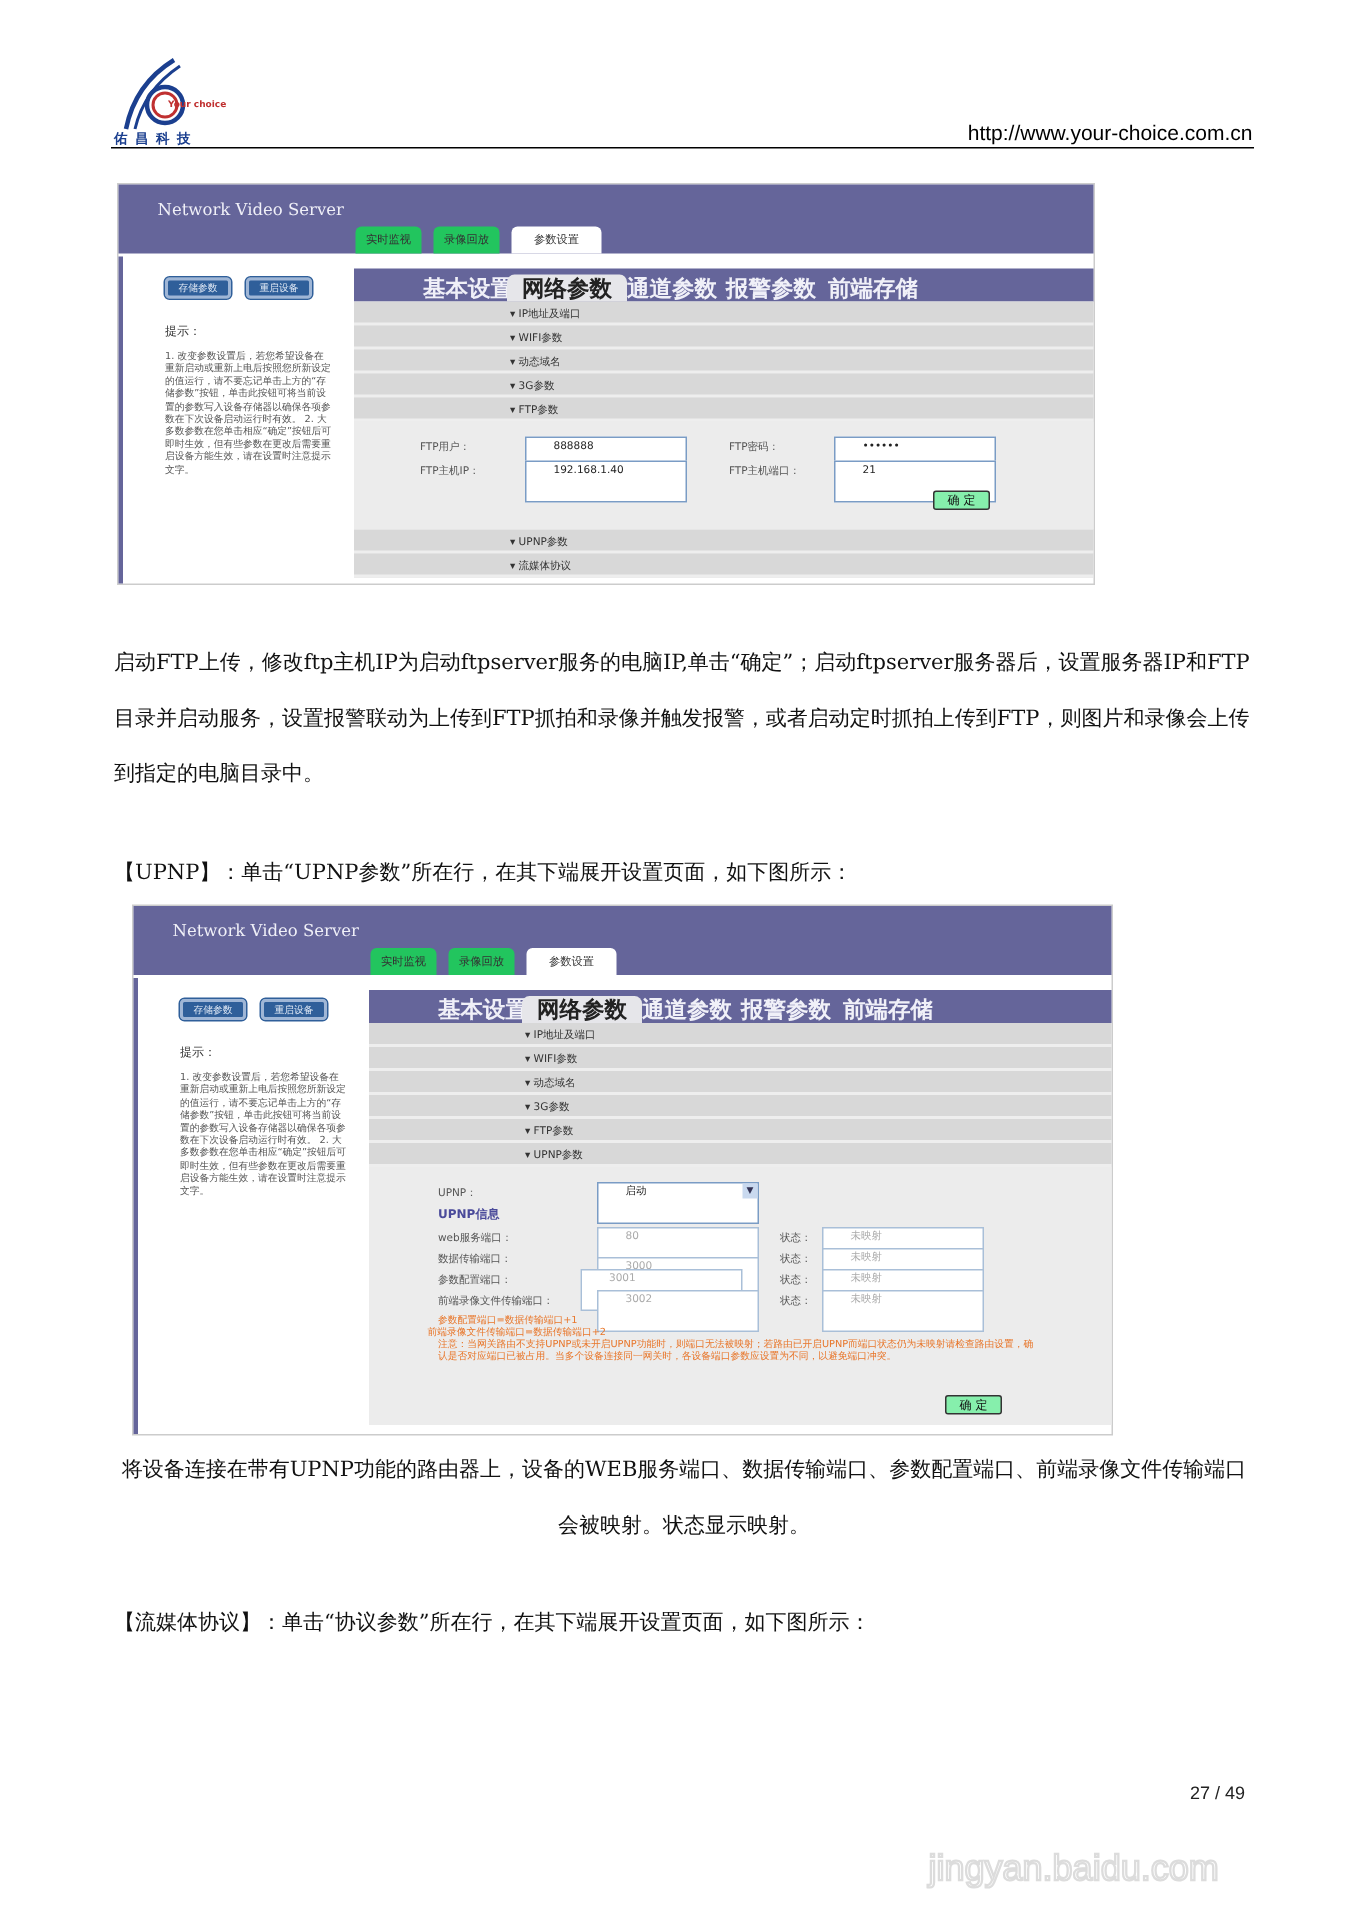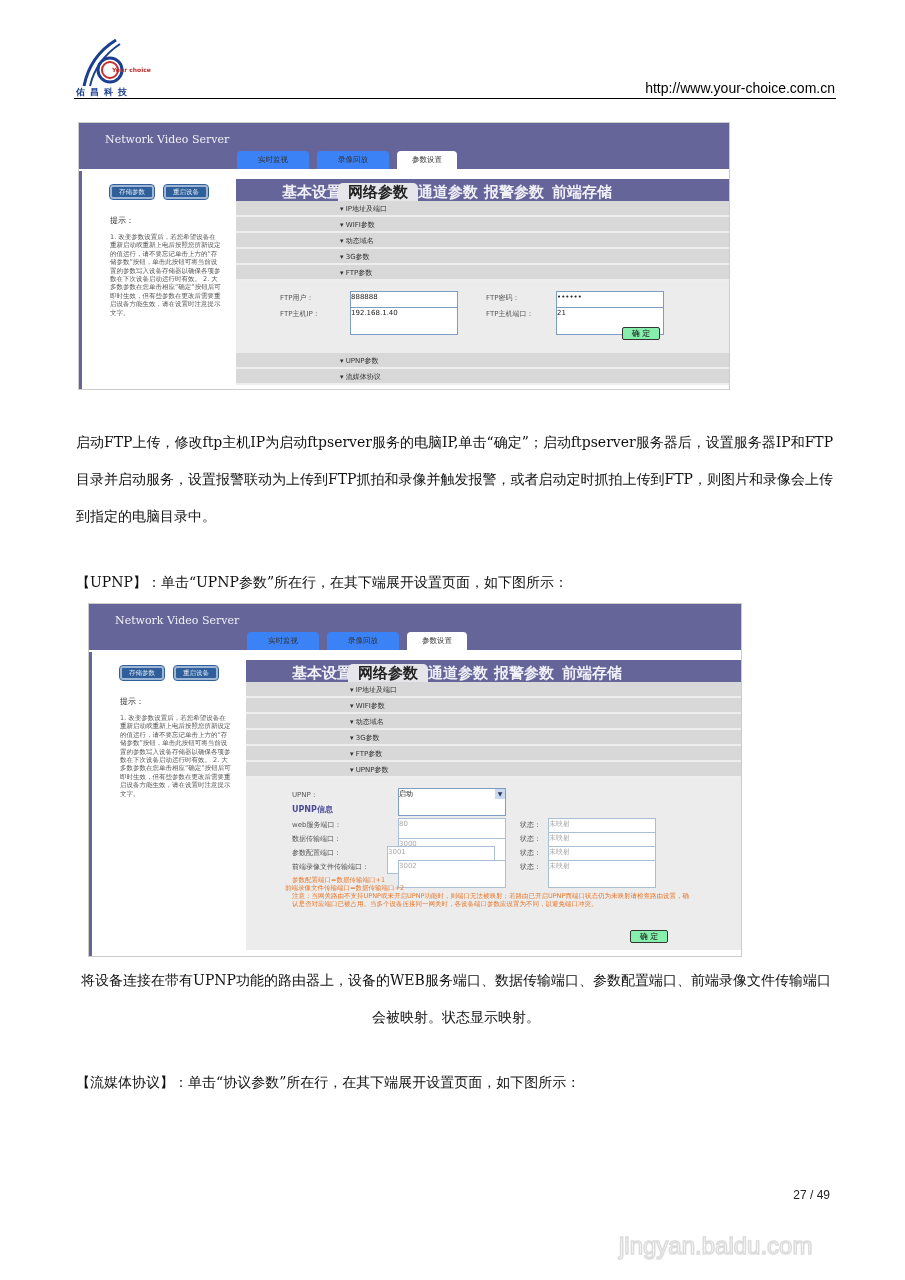--- a/index.html
+++ b/index.html
@@ -10,38 +10,38 @@
   .logo { left: 76px; top: 36px; width: 70px; height: 62px; }
   .logo-text { left: 76px; top: 86px; font-size: 9px; font-weight: bold; color: #1b3f8f; letter-spacing: 5px; font-family: "DejaVu Sans", sans-serif; }
   .site-url { right: 70px; top: 80px; font-family: "Liberation Sans", sans-serif; font-size: 14px; color: #000; }
   .header-rule { left: 74px; top: 98px; width: 762px; height: 1px; background: #000; }
 
   
   .nvs { background: #fff; border: 1px solid #ccc; font-family: "DejaVu Sans", sans-serif; }
   .nvs-top { position: absolute; left: 0; top: 0; right: 0; height: 46px; background: #65659a; }
   .nvs-title { position: absolute; left: 26px; top: 10px; color: #f0f0f8; font-family: "DejaVu Serif", serif; font-size: 11px; }
   .top-tabs { position: absolute; top: 28px; display: flex; gap: 8px; }
-  .top-tab { width: 72px; height: 18px; background: #3b82f6; border-radius: 4px 4px 0 0; font-size: 7.5px; color: #333; text-align: center; line-height: 18px; }
+  .top-tab { width: 44px; height: 18px; background: #22c55e; border-radius: 4px 4px 0 0; font-size: 7.5px; color: #333; text-align: center; line-height: 18px; }
   .top-tab.active { background: #fff; width: 60px; }
   .nvs-side { position: absolute; left: 0; top: 48px; width: 156px; bottom: 0; border-left: 3px solid #65659a; }
   .side-btns { position: absolute; left: 28px; top: 14px; display: flex; gap: 10px; }
   .side-btn { width: 44px; height: 14px; background: #2f5f9a; border: 2px solid #9fb6d6; border-radius: 3px; outline: 1px solid #2f5f9a; color: #dfe8f5; font-size: 6.5px; text-align: center; line-height: 10px; }
   .tips-title { position: absolute; left: 28px; top: 44px; font-size: 8px; color: #333; }
   .tips-body { position: absolute; left: 28px; top: 62px; width: 112px; font-size: 6.5px; line-height: 8.4px; color: #555; }
 
   .nvs-main { position: absolute; left: 157px; right: 0; top: 56px; bottom: 0; }
   .sub-tabs { position: absolute; left: 0; right: 0; top: 0; height: 22px; background: #65659a; }
   .sub-tab { position: absolute; top: 4px; font-size: 15px; font-weight: bold; color: #f0f0f8; font-family: "DejaVu Serif", serif; }
   .sub-tab.active { top: 4px; height: 18px; padding: 0 10px; background: #e6e6ea; color: #222; border-radius: 5px 5px 0 0; line-height: 18px; }
   .rows { position: absolute; left: 0; right: 0; top: 22px; }
   .row { height: 16px; background: #d8d8d8; border-bottom: 2px solid #eee; position: relative; font-size: 7px; color: #333; }
   .row span { position: absolute; top: 3px; }
   .panel { background: #ececec; position: relative; }
   .lbl { position: absolute; font-size: 7px; color: #555; }
-  .inp { position: absolute; height: 28px; background: #fff; border: 1px solid #7a9cc5; font-size: 7px; padding-left: 0; line-height: 10px; color: #222; }
+  .inp { position: absolute; height: 28px; background: #fff; border: 1px solid #7a9cc5; font-size: 7px; padding-left: 18px; line-height: 10px; color: #222; }
   .inp.dis { border-color: #a9bfd8; color: #aaa; }
   .ok-btn { position: absolute; width: 38px; height: 13px; background: #86efac; border: 1px solid #333; border-radius: 2px; font-size: 8px; text-align: center; line-height: 11px; color: #111; }
   .note { position: absolute; font-size: 6.5px; color: #e8762a; line-height: 8px; }
 
   .para { font-family: "DejaVu Serif", serif; font-size: 14px; line-height: 37px; color: #111; }
   .watermark { right: 40px; top: 1150px; width: 250px; height: 110px; color: #e6e6e6; font-family: "Liberation Sans", sans-serif; }
   .wm-big { position: absolute; left: 10px; top: 28px; font-size: 46px; font-weight: bold; color: #fff; -webkit-text-stroke: 2px #dcdcdc; }
   .wm-small { position: absolute; left: 4px; top: 82px; font-size: 24px; color: #fff; -webkit-text-stroke: 1.5px #dcdcdc; }
   .page-num { right: 75px; top: 1188px; font-family: "Liberation Sans", sans-serif; font-size: 12px; color: #222; }
 </style>

